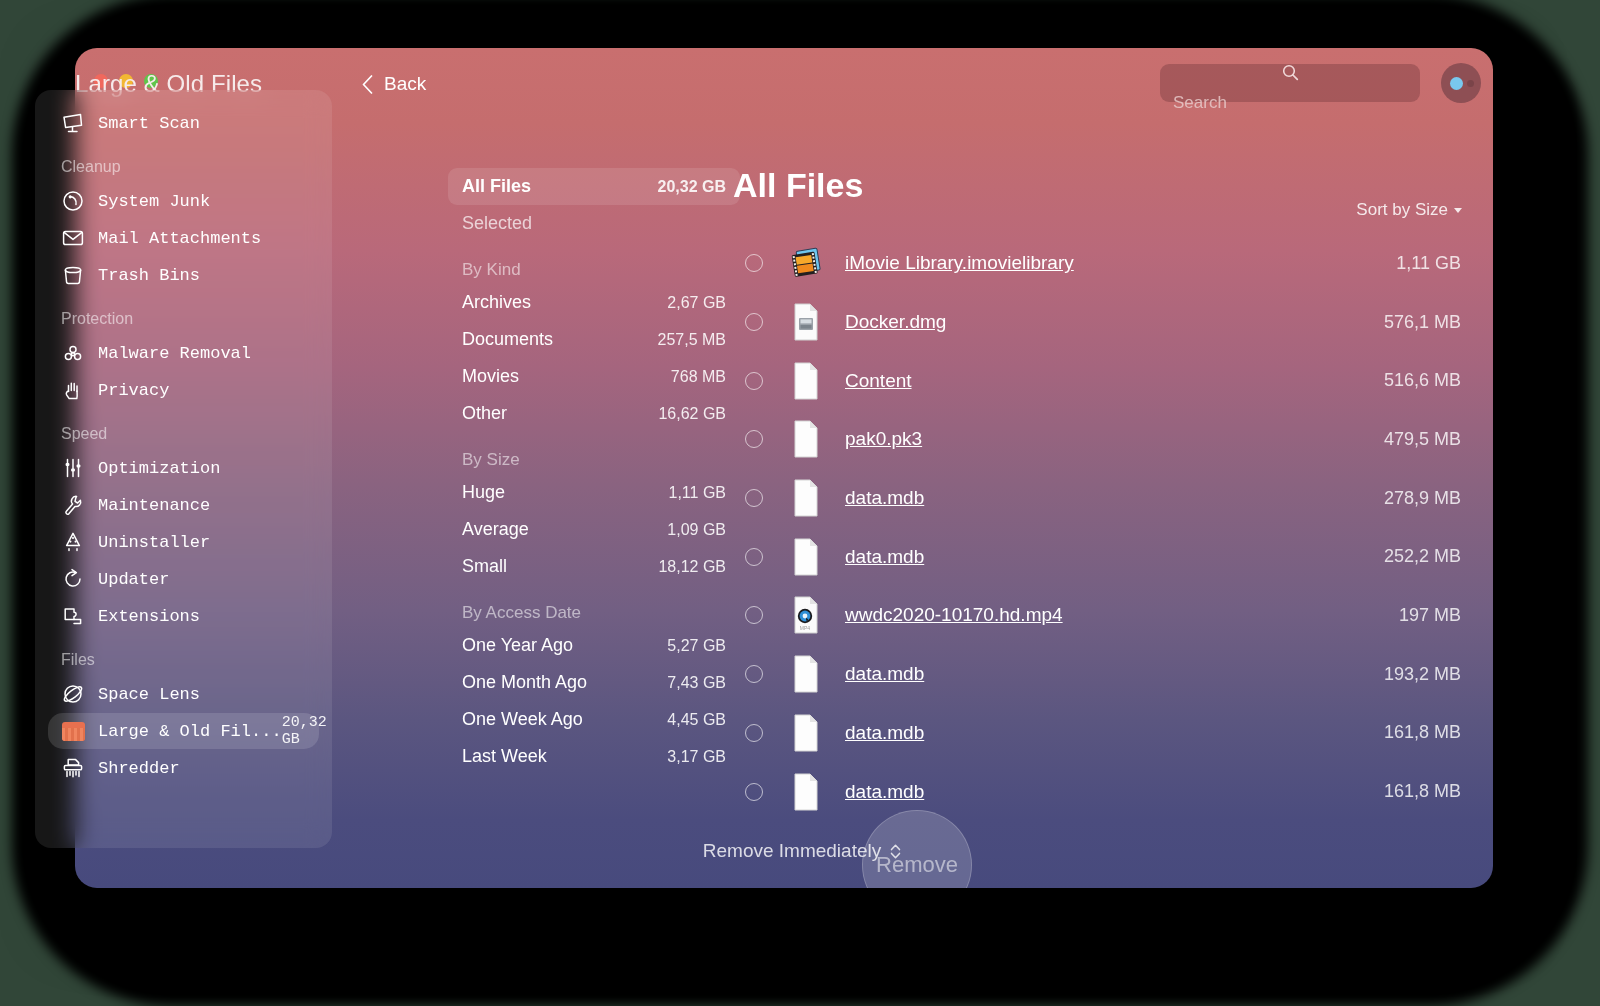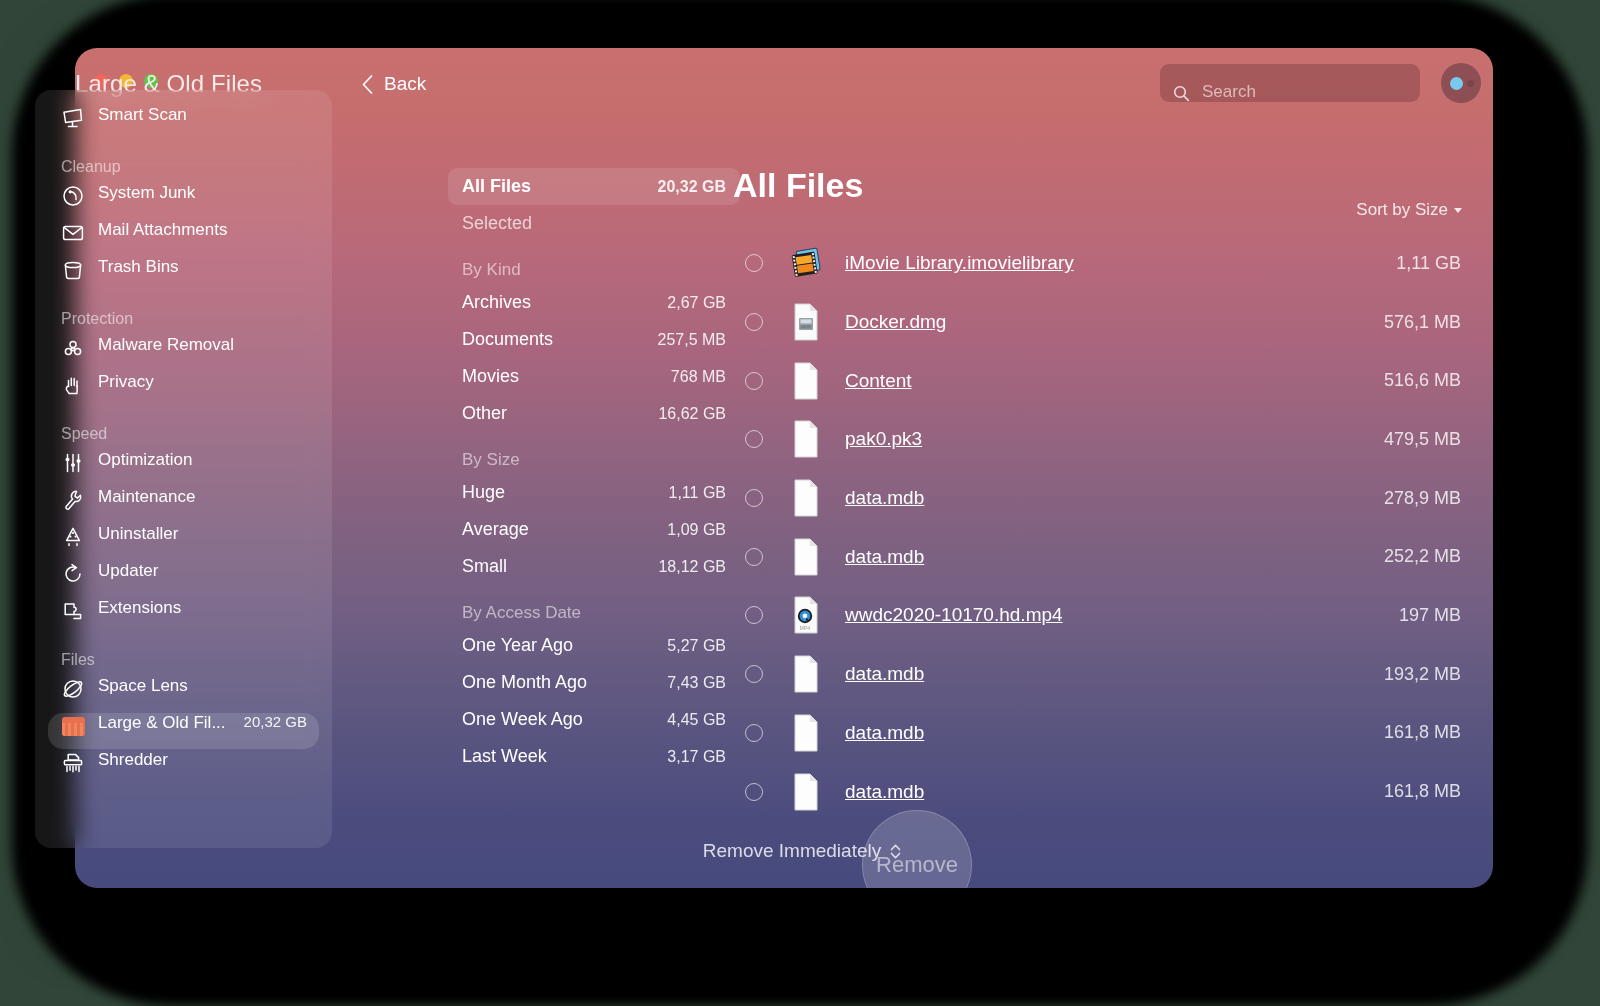--- a/index.html
+++ b/index.html
@@ -62,21 +62,21 @@
   #window-title {
     position: absolute; left: 0; top: 22px; width: 100%;
     color: #f6eaea; font-size: 24px;
     letter-spacing: .1px;
   }
 
   #searchbox {
     position: absolute; left: 1085px; top: 16px;
     width: 260px; height: 38px; border-radius: 9px;
     background: rgba(90,40,45,.30);
-    display: flex; align-items: flex-end; padding: 0 13px; gap: 12px;
+    display: flex; align-items: center; padding: 0 13px; gap: 12px; flex-direction: column;
   }
   #searchbox svg { flex: 0 0 auto; }
   #searchbox input {
     border: 0; outline: 0; background: transparent;
     color: #fff; font-size: 17px; width: 100%;
     font-family: "Liberation Sans", sans-serif;
   }
   #searchbox input::placeholder { color: #e7c9c9; opacity: .85; }
 
   #avatar {
@@ -105,26 +105,27 @@
     backdrop-filter: blur(12px);
     padding: 14px 0 0 0;
     overflow: hidden;
   }
   .side-group {
     color: rgba(255,255,255,.55);
     font-size: 16px;
     padding: 16px 0 6px 26px;
   }
   .side-item {
-    display: flex; align-items: flex-start;
+    display: flex; align-items: center;
     height: 36px; margin: 1px 13px;
     padding: 0 12px;
     border-radius: 9px;
     color: #fff; font-size: 17px;
     cursor: default;
+    font-family: Liberation Mono, monospace;
   }
   .side-item.active { background: rgba(255,255,255,.13); border-radius: 15px; }
   .side-item .ico {
     width: 26px; height: 26px; margin-right: 12px;
     display: flex; align-items: center; justify-content: center;
     flex: 0 0 auto;
   }
   .side-item .lbl { flex: 1 1 auto; white-space: nowrap; }
   .side-item .val { font-size: 15px; color: #fff; opacity: .92; }
 

